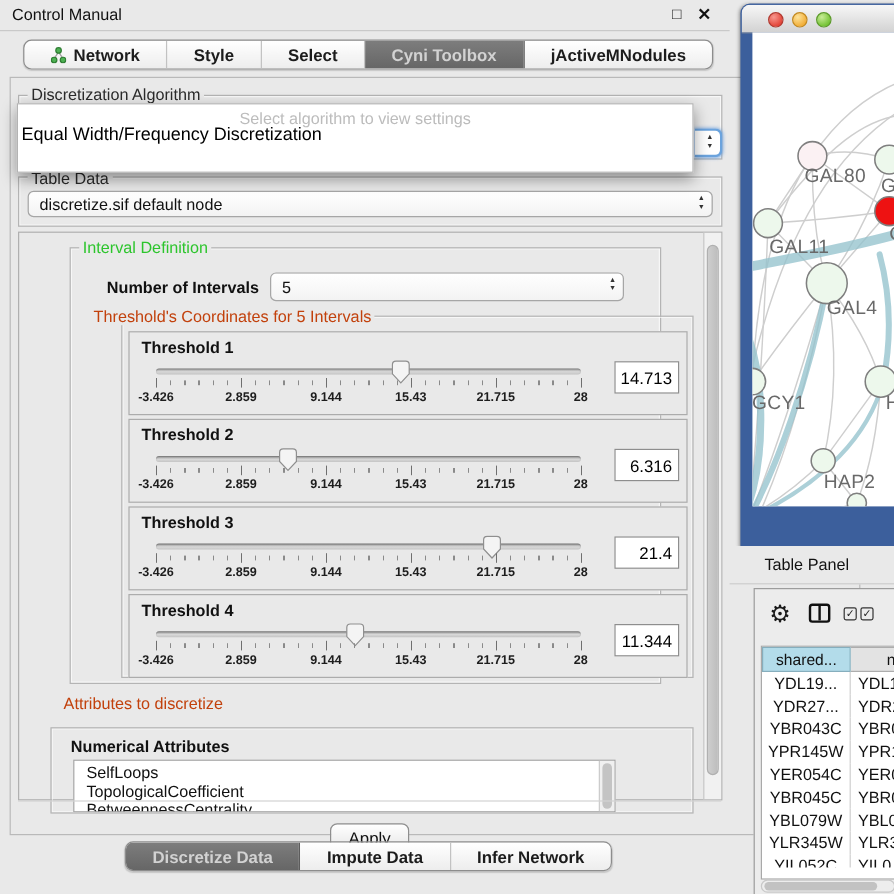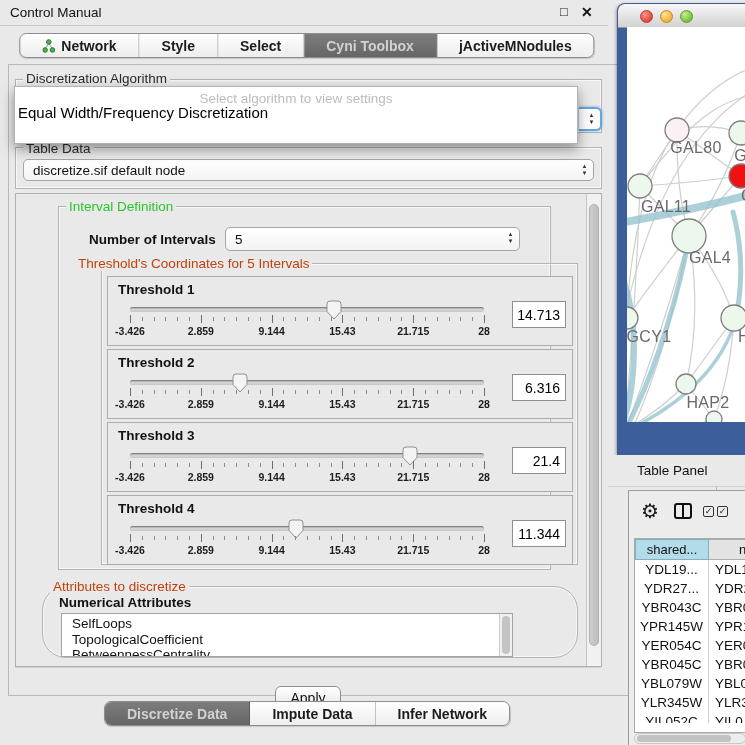--- a/index.html
+++ b/index.html
@@ -85,21 +85,21 @@
     background:repeating-linear-gradient(90deg,#8a8a8a 0 1px,transparent 1px 11.8px); }
   .ticks .major { position:absolute; left:0; right:0; top:0; height:8px;
     background:repeating-linear-gradient(90deg,#6f6f6f 0 1px,transparent 1px 70.8px); }
   .tick-labels { position:absolute; left:0; right:0; top:26px; height:12px; }
   .tick-labels span { position:absolute; transform:translateX(-50%); font-size:10.5px; font-weight:700;
     color:#1d1d1d; white-space:nowrap; }
   .th-value { position:absolute; left:404px; top:24px; width:54px; height:27px; background:#fff;
     border:1px solid #8e8e8e; font-family:"Liberation Sans",sans-serif; font-size:14px; color:#000;
     text-align:right; padding-right:5px; }
 
-  #attr-box { left:26px; top:392px; width:536px; height:72px;border-radius:24px; }
+  #attr-box { left:26px; top:412px; width:536px; height:72px; }
   #attr-legend { left:34px; top:385px; }
   #attr-title { position:absolute; left:16px; top:8px; font-size:13.5px; font-weight:700; color:#111; }
   #attr-list { position:absolute; left:18px; top:26px; width:452px; height:44px; background:#fff;
     border:1px solid #a3a3a3; overflow:hidden; }
   #attr-list .item { font-size:13.5px; color:#111; padding-left:10px; line-height:15.5px; white-space:nowrap; }
   #attr-list .item:first-child { padding-top:2px; }
   #attr-vscroll { position:absolute; right:0; top:0; bottom:0; width:13px; background:#f0f0f0;
     border-left:1px solid #cccccc; }
   #attr-vthumb { position:absolute; left:2px; top:2px; width:8px; height:38px; border-radius:4px;
     background:#c4c4c4; }

